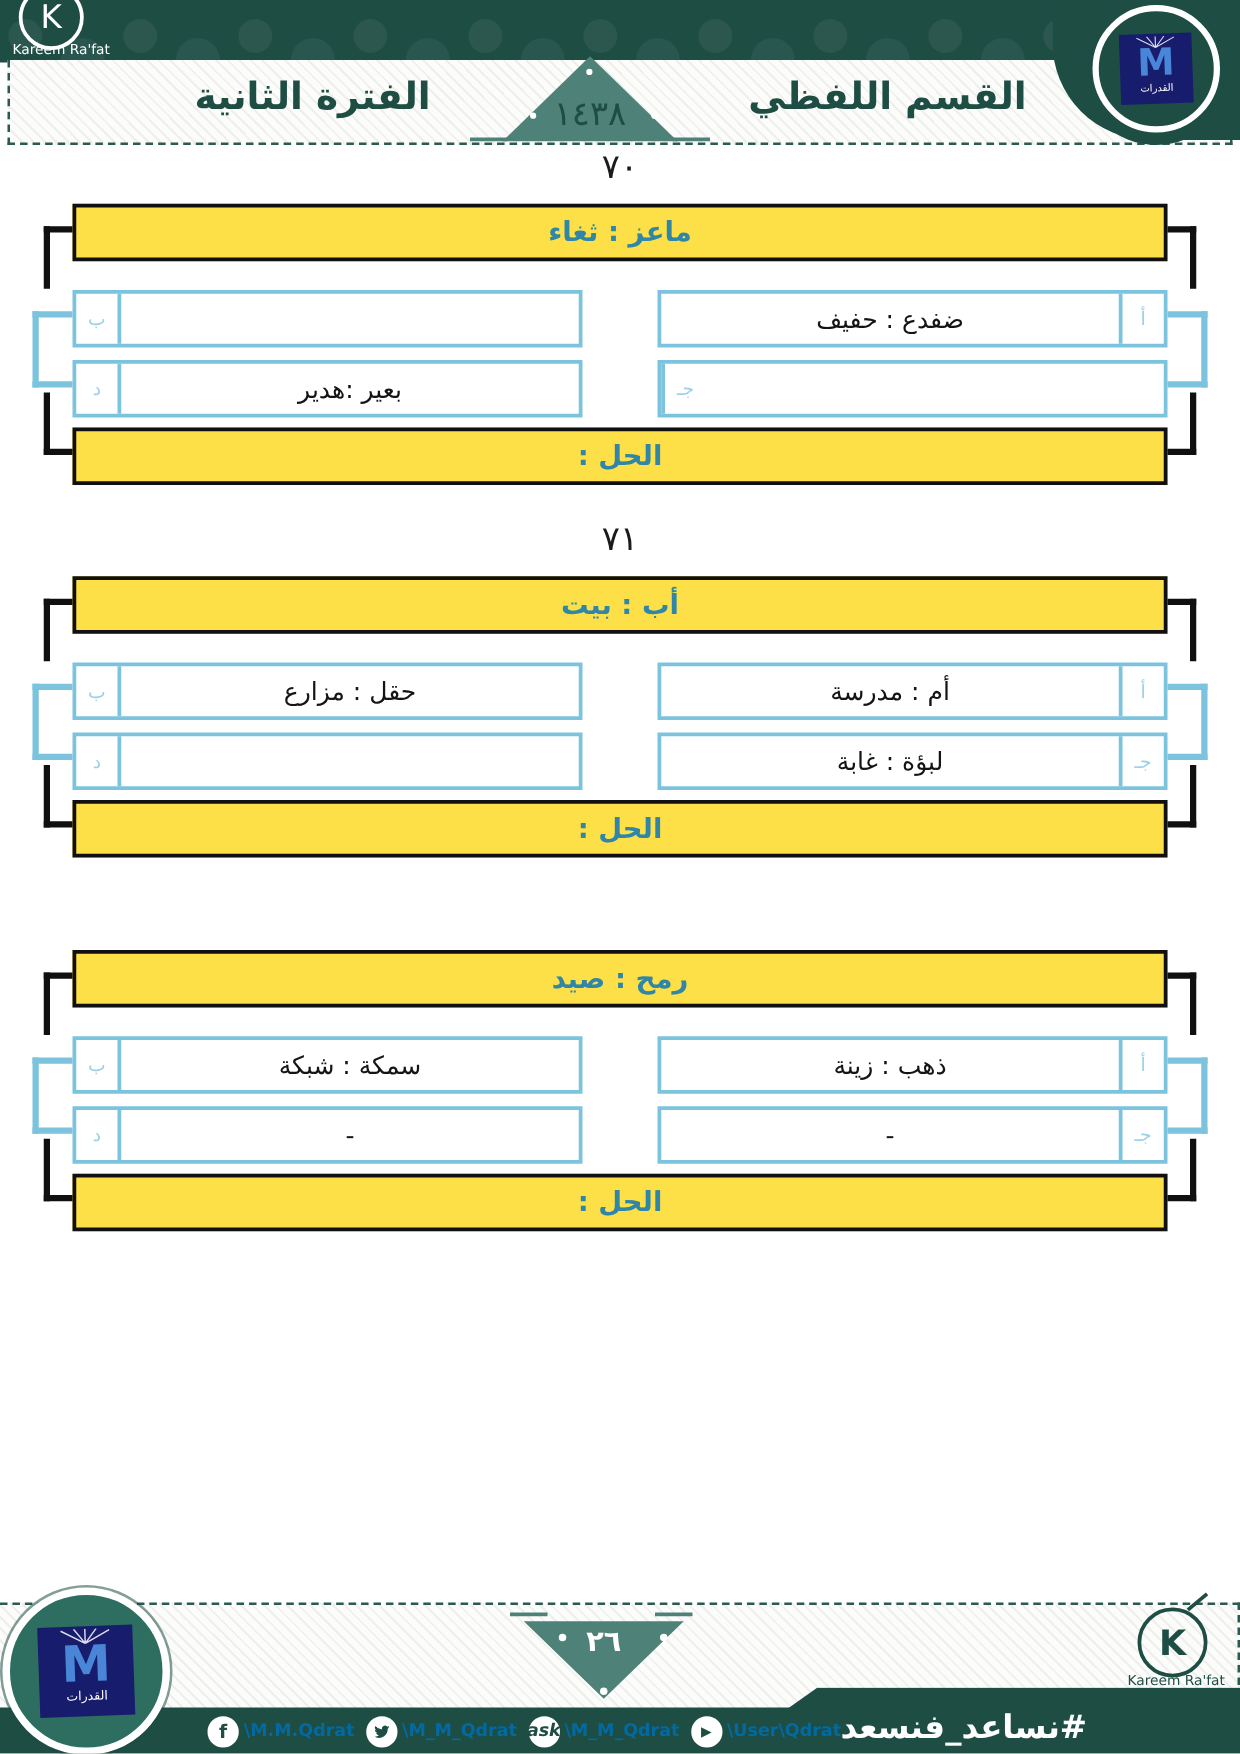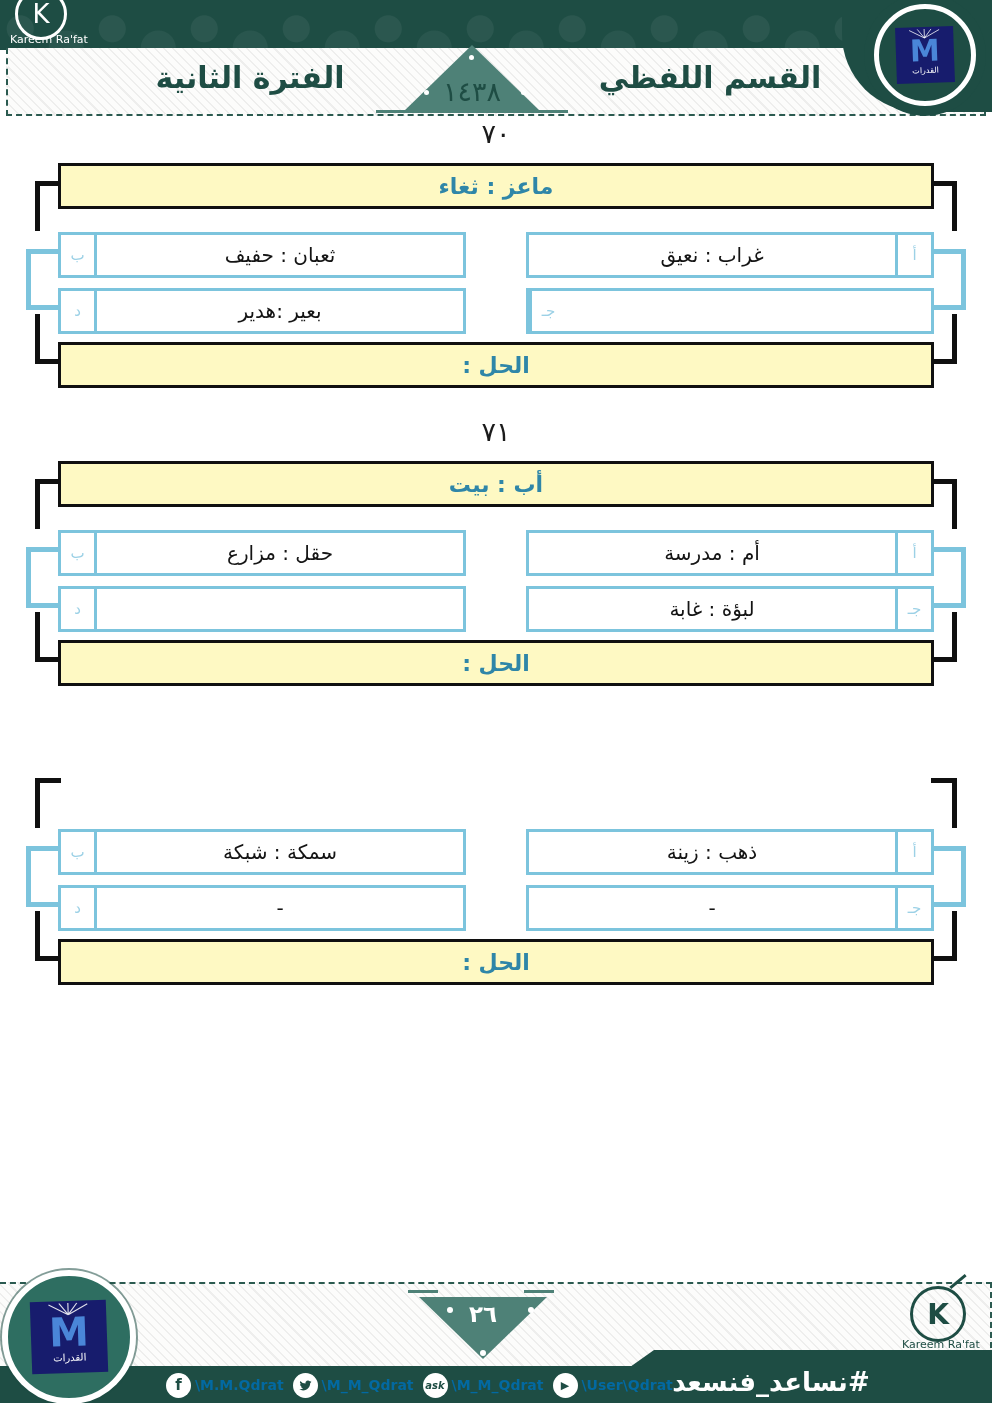--- a/index.html
+++ b/index.html
@@ -40,21 +40,21 @@
   .nsquare.sm{width:58px;height:56px;}
   .nsquare .m{color:#4a86d8;font-weight:bold;line-height:1;}
   .nsquare.sm .m{font-size:30px;}
   .nsquare .cap{color:#fff;line-height:1;}
   .nsquare.sm .cap{font-size:8px;margin-top:1px;}
   .fan{position:absolute;top:2px;left:50%;transform:translateX(-50%);}
 
   
   .q-block{position:absolute;left:0;width:992px;height:270px;}
   .q-num{position:absolute;top:0;left:0;right:0;text-align:center;font-size:27px;color:#1b1b1b;}
-  .box-black{position:absolute;left:58px;right:58px;height:40px;border:3px solid #101010;background:#fef9c3;
+  .box-black{position:absolute;left:58px;right:58px;height:40px;border:3px solid #101010;background:#fde047;
     display:flex;align-items:center;justify-content:center;}
   .q-title-text{color:#2f86a8;font-weight:bold;font-size:22px;}
   .sol-text{color:#2f86a8;font-weight:bold;font-size:22px;}
   .q-title{top:45px;}
   .q-sol{top:224px;}
   .opt{position:absolute;width:402px;height:40px;border:3px solid #7cc4dd;background:#fff;display:flex;direction:ltr;}
   .opt.right{right:58px;}
   .opt.left{left:58px;}
   .opt .txt{flex:1;display:flex;align-items:center;justify-content:center;font-size:20px;color:#141414;direction:rtl;}
   .opt .letter{width:33px;display:flex;align-items:center;justify-content:center;color:#9cd1e6;font-size:15px;}
@@ -92,21 +92,21 @@
   .klogo2{position:absolute;left:910px;top:18px;width:50px;height:50px;border:3px solid #1e4d44;border-radius:50%;
     display:flex;align-items:center;justify-content:center;color:#1e4d44;font-size:28px;font-weight:bold;}
   .pen{position:absolute;left:948px;top:12px;width:20px;height:3px;background:#1e4d44;transform:rotate(-40deg);}
   .kbrand2{position:absolute;left:893px;top:70px;width:96px;text-align:center;color:#1e4d44;font-size:11px;direction:ltr;}
   .hashtag{position:absolute;right:56px;top:96px;width:330px;text-align:center;color:#fff;
     font-weight:bold;font-size:26px;line-height:36px;}
   .social{position:absolute;left:166px;top:102px;height:30px;display:flex;align-items:center;gap:9px;direction:ltr;}
   .soc-item{display:flex;align-items:center;gap:4px;}
   .soc-ic{width:25px;height:25px;border-radius:50%;background:#fff;color:#1e4d44;display:flex;
     align-items:center;justify-content:center;font-size:15px;font-weight:bold;}
-  .soc-ic.ask{font-size:10px;font-style:italic;}
+  .soc-ic.ask{font-size:14px;font-style:italic;}
   .soc-ic.play{font-size:11px;}
   .soc-txt{color:#0369a1;font-size:14px;font-weight:bold;}
 </style>
 </head>
 <body>
 
 <div class="page">
 
   <div class="hdr">
     <div class="hdr-band"></div>
@@ -155,26 +155,25 @@
       <div class="bb bl-s1"></div>
       <div class="bb bl-s2"></div>
     <div class="bb br-v"></div>
       <div class="bb br-s1"></div>
       <div class="bb br-s2"></div>
 
     <div class="box-black q-title">
       <span class="q-title-text">ماعز : ثغاء</span>
     </div>
     <div class="opt right r1">
-      <span class="txt">غراب : نعيق</span>
+      <span class="txt">ضفدع : حفيف</span>
       <span class="letter">أ</span>
     </div>
     <div class="opt left r1">
       <span class="letter">ب</span>
-      <span class="txt">ثعبان : حفيف</span>
     </div>
     <div class="opt right r2">
       <span class="letter">جـ</span>
     </div>
     <div class="opt left r2">
       <span class="letter">د</span>
       <span class="txt">بعير :هدير</span>
     </div>
     <div class="box-black q-sol">
       <span class="sol-text">الحل :</span>
@@ -230,20 +229,23 @@
       <div class="bk lb-h"></div>
     <div class="bk rb-v"></div>
       <div class="bk rb-h"></div>
     <div class="bb bl-v"></div>
       <div class="bb bl-s1"></div>
       <div class="bb bl-s2"></div>
     <div class="bb br-v"></div>
       <div class="bb br-s1"></div>
       <div class="bb br-s2"></div>
 
+    <div class="box-black q-title">
+      <span class="q-title-text">رمح : صيد</span>
+    </div>
     <div class="opt right r1">
       <span class="txt">ذهب : زينة</span>
       <span class="letter">أ</span>
     </div>
     <div class="opt left r1">
       <span class="letter">ب</span>
       <span class="txt">سمكة : شبكة</span>
     </div>
     <div class="opt right r2">
       <span class="txt">-</span>

